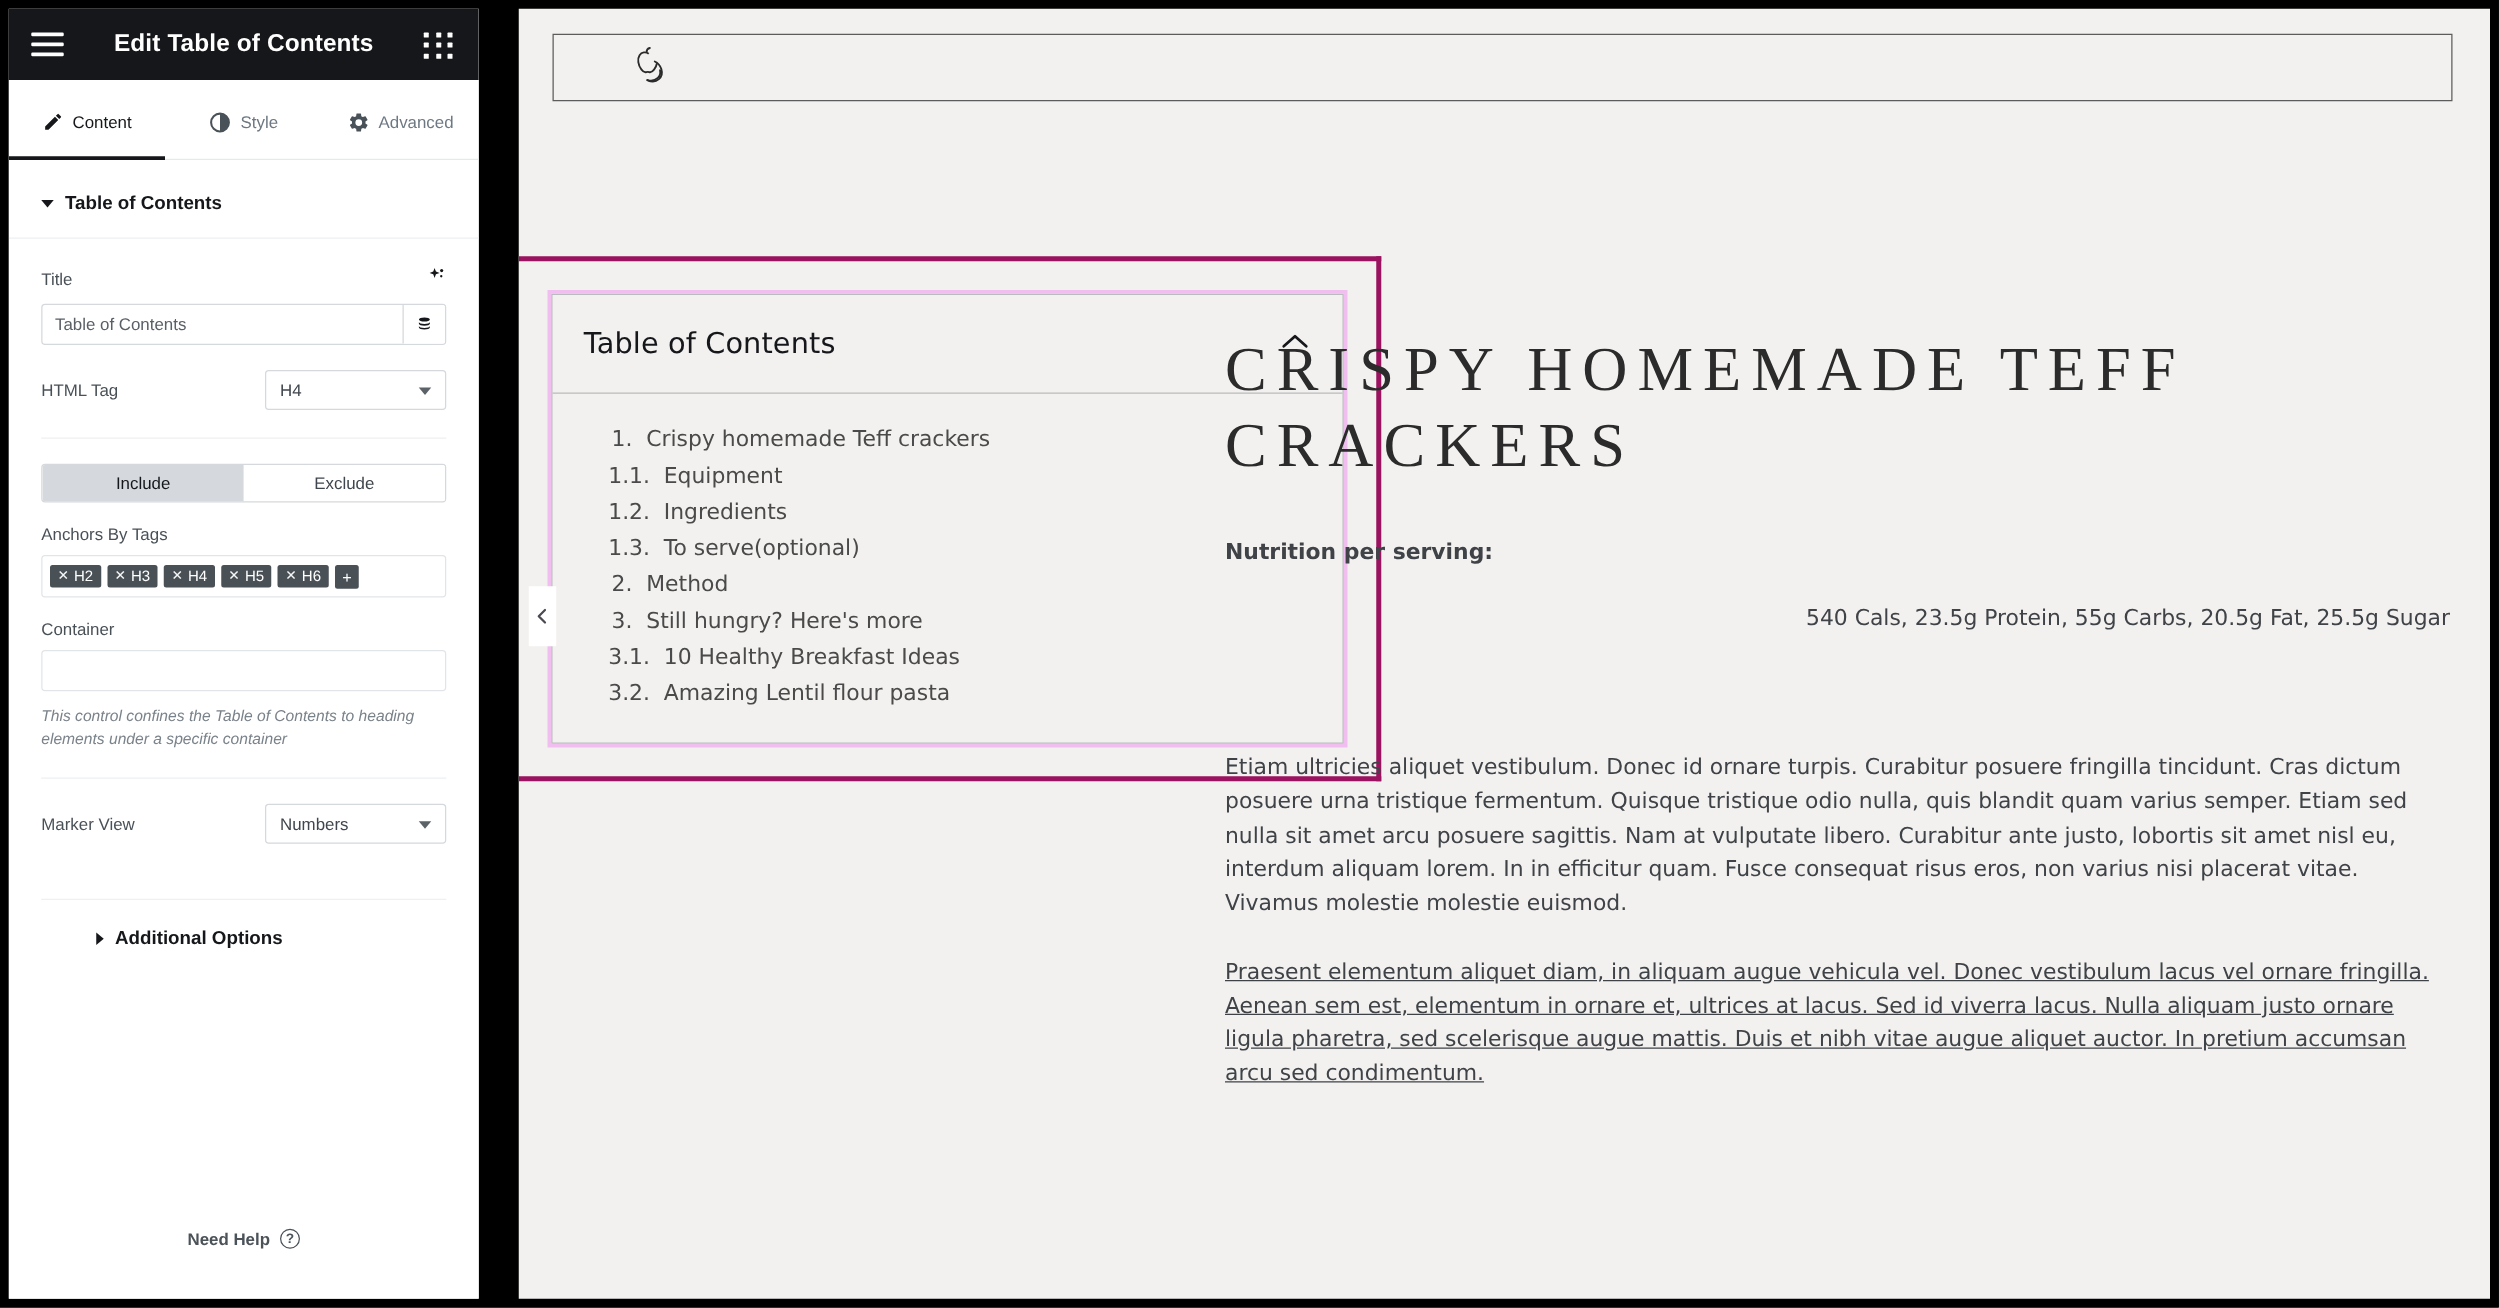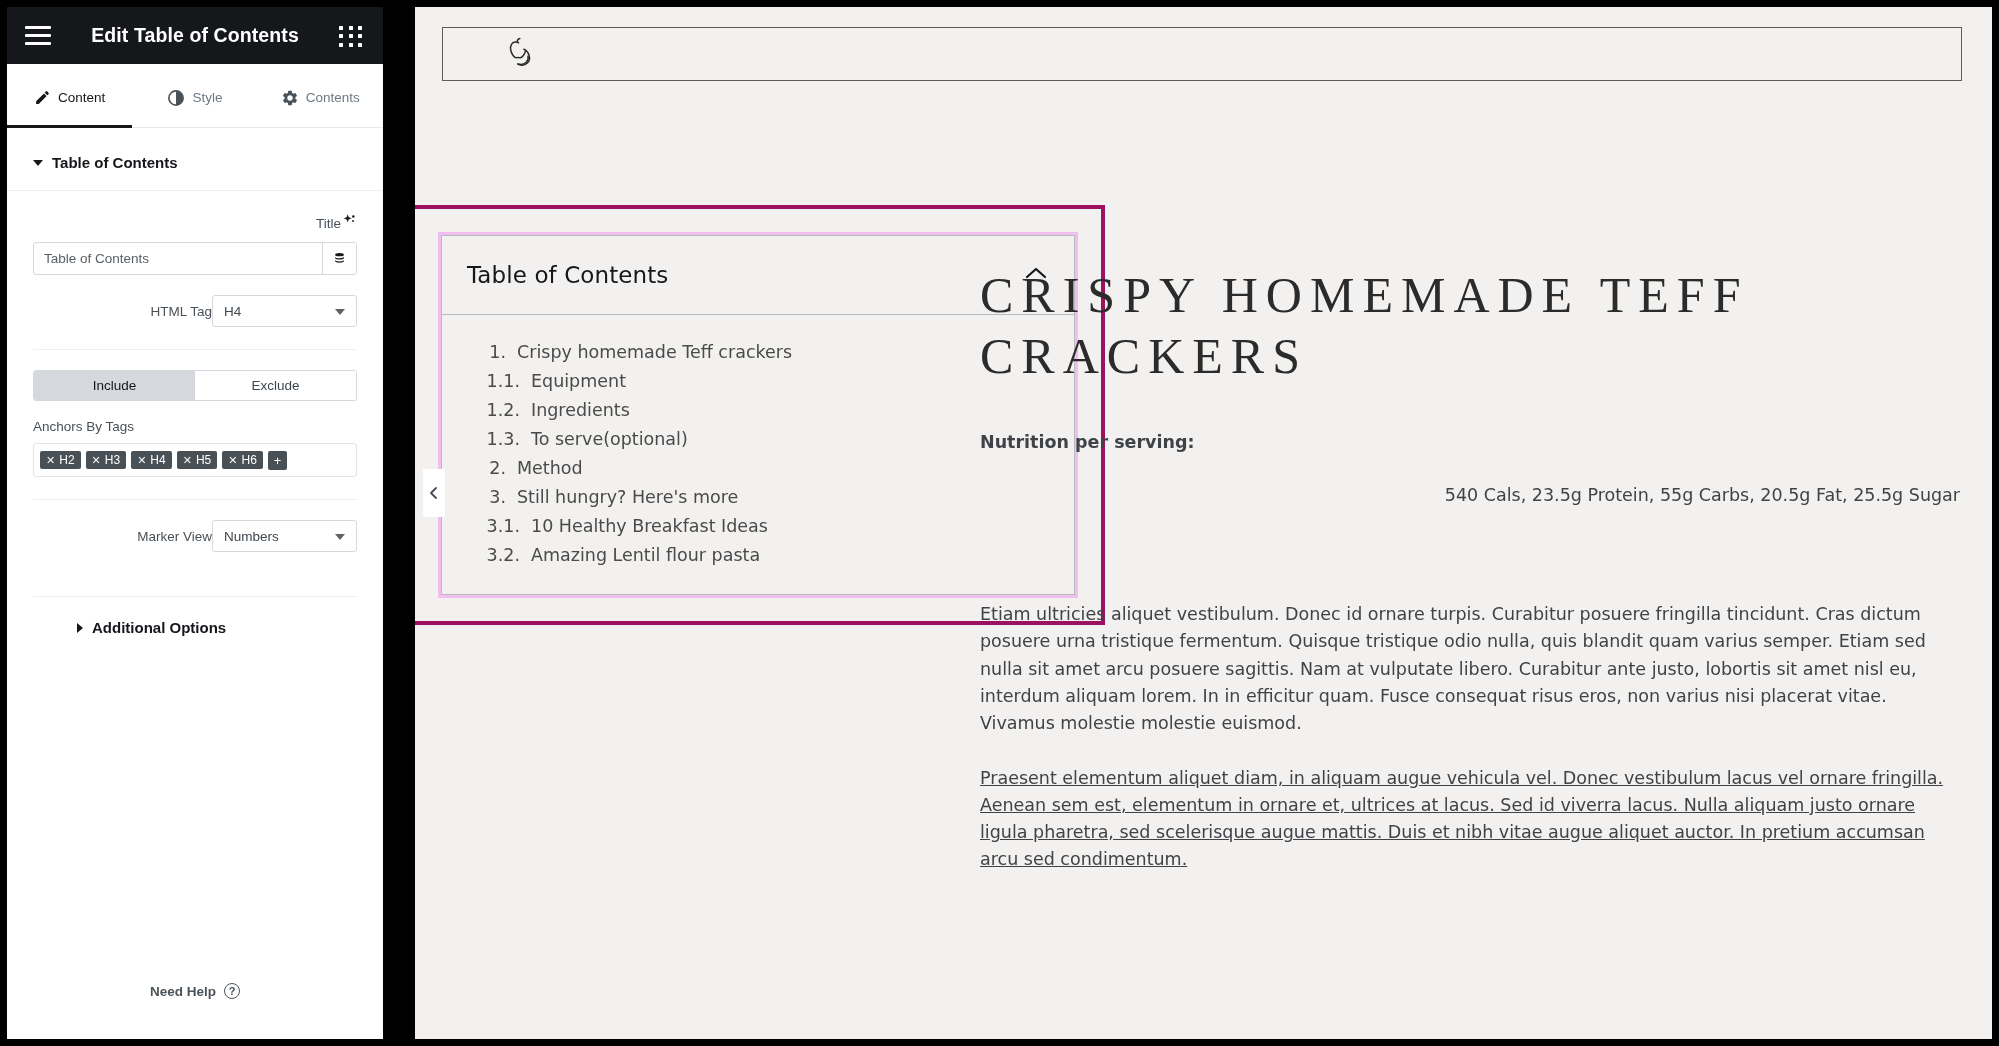--- a/index.html
+++ b/index.html
@@ -70,21 +70,21 @@
     display: flex; align-items: center; gap: 9px;
     padding: 26px 22px 19px 26px;
     font-size: 15px; font-weight: bold; color: #15171a;
     cursor: pointer;
     border-bottom: 1px solid #eef0f2;
   }
   .caret-down { width:0;height:0;border-left:5px solid transparent;border-right:5px solid transparent;border-top:6px solid #15171a;}
   .caret-right { width:0;height:0;border-top:5px solid transparent;border-bottom:5px solid transparent;border-left:6px solid #15171a;}
 
   .ctrl { padding: 0 26px; }
-  .ctrl-row { display:flex; align-items:center; justify-content:flex-end; }
+  .ctrl-row { display:flex; align-items:center; justify-content:space-between; }
   .lbl { font-size: 13.5px; color: #495157; }
   .mt18 { margin-top: 18px; }
   .mt20 { margin-top: 20px; }
 
   .title-label-row { padding-top: 22px; }
   .sparkle { cursor:pointer; }
 
   .input-wrap {
     margin-top: 9px;
     display: flex; height: 33px;
@@ -309,21 +309,21 @@
           </svg>
         </span>
         <span>Style</span>
       </div>
       <div class="tab">
         <span class="ticon">
           <svg width="18" height="18" viewBox="0 0 24 24" fill="#4a5259">
             <path d="M19.14 12.94a7.6 7.6 0 000-1.88l2.03-1.58a.5.5 0 00.12-.64l-1.92-3.32a.5.5 0 00-.6-.22l-2.39.96a7.3 7.3 0 00-1.62-.94l-.36-2.54a.5.5 0 00-.5-.42h-3.84a.5.5 0 00-.5.42l-.36 2.54c-.58.24-1.12.56-1.62.94l-2.39-.96a.5.5 0 00-.6.22L2.67 8.84a.5.5 0 00.12.64l2.03 1.58a7.6 7.6 0 000 1.88l-2.03 1.58a.5.5 0 00-.12.64l1.92 3.32c.13.22.39.3.6.22l2.39-.96c.5.38 1.04.7 1.62.94l.36 2.54c.04.24.25.42.5.42h3.84c.25 0 .46-.18.5-.42l.36-2.54c.58-.24 1.12-.56 1.62-.94l2.39.96c.21.08.47 0 .6-.22l1.92-3.32a.5.5 0 00-.12-.64l-2.03-1.58zM12 15.6A3.6 3.6 0 1112 8.4a3.6 3.6 0 010 7.2z"></path>
           </svg>
         </span>
-        <span>Contents</span>
+        <span>Advanced</span>
       </div>
     </div>
 
     <div class="panel-body">
 
       <div class="section-head">
         <span class="caret-down"></span>
         <span>Table of Contents</span>
       </div>
 
@@ -389,20 +389,25 @@
             <span>H5</span>
           </span>
           <span class="chip">
             <span class="x">✕</span>
             <span>H6</span>
           </span>
           <span class="chip-add">+</span>
         </div>
       </div>
 
+      <div class="ctrl mt18">
+        <div class="lbl">Container</div>
+        <input class="text-input" type="text" value="" style="">
+        <div class="help">This control confines the Table of Contents to heading elements under a specific container</div>
+      </div>
 
       <div class="divider"></div>
 
       <div class="ctrl mt20">
         <div class="ctrl-row">
           <span class="lbl">Marker View</span>
           <div class="select">
             <span>Numbers</span>
             <span class="arrow"></span>
           </div>

